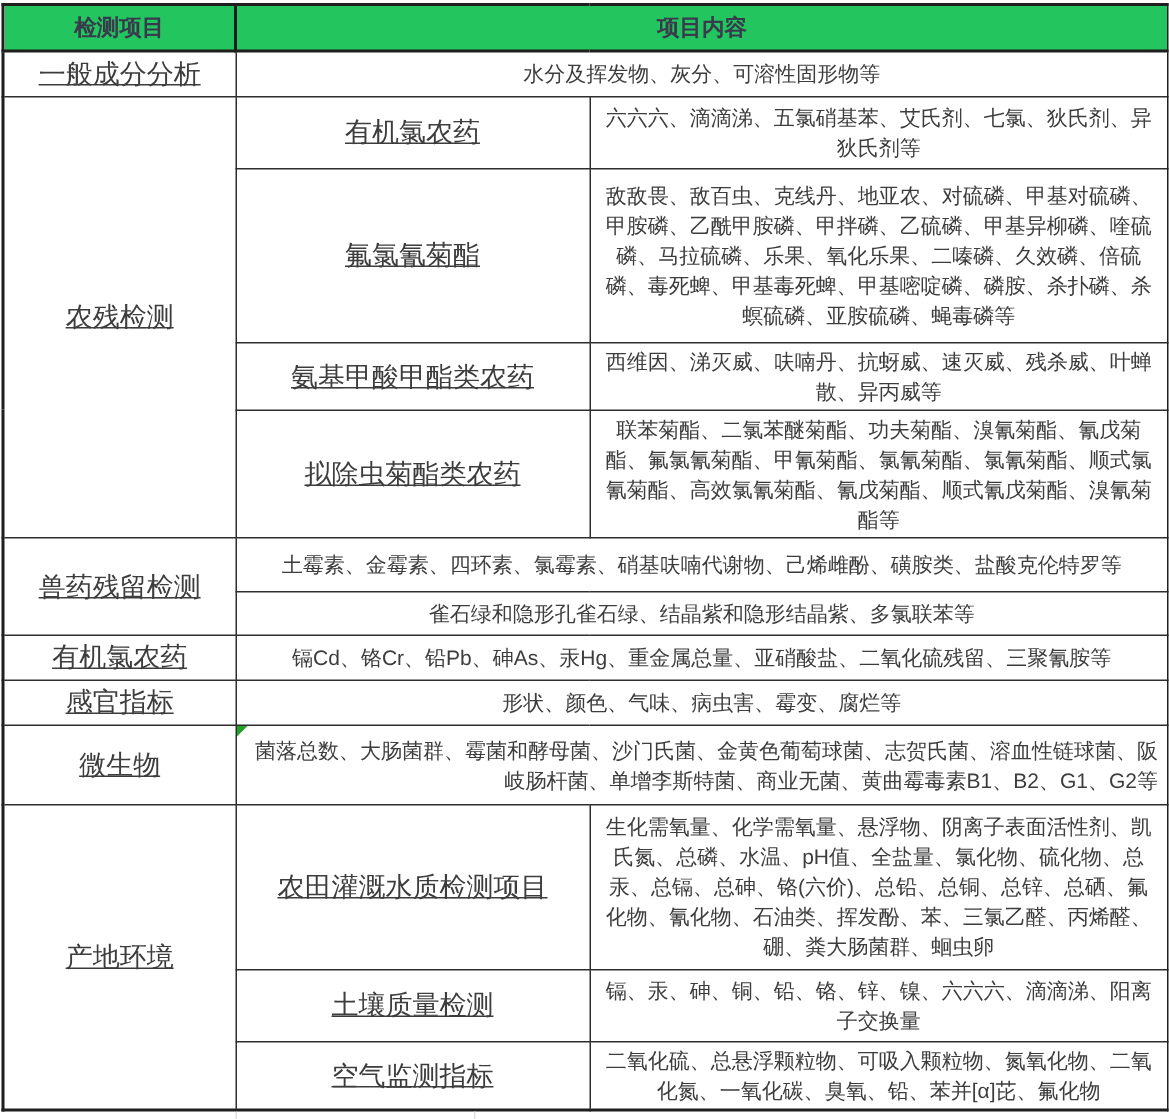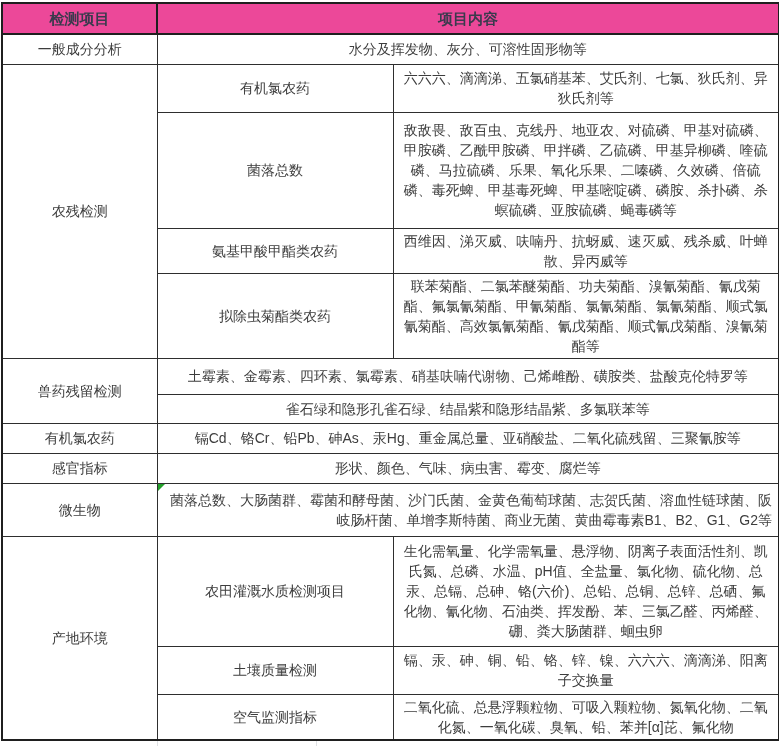--- a/index.html
+++ b/index.html
@@ -5,23 +5,23 @@
   html,body{margin:0;padding:0;background:#ffffff;}
   body{width:779px;height:746px;font-family:"Liberation Sans","DejaVu Sans",sans-serif;}
   .sheet{padding:2px 0 0 1px;}
   table.inspection{border-collapse:collapse;table-layout:fixed;width:777px;border:2px solid #1f1f1f;}
   col.c1{width:155px;}
   col.c2{width:236px;}
   col.c3{width:386px;}
   th,td{border:1px solid #2e2e2e;vertical-align:middle;text-align:center;
         color:#3d3d3d;font-size:14px;line-height:20px;padding:2px 5px;
         word-break:break-all;overflow:hidden;}
-  th{background:#ec4899;color:#3a3a4d;font-size:15px;font-weight:bold;
+  th{background:#22c55e;color:#3a3a4d;font-size:15px;font-weight:bold;
      border:2px solid #1f1f1f;line-height:22px;}
-  td.cat{font-size:14px;}
+  td.cat{font-size:18px;text-decoration:underline;}
   td.content{padding:2px 6px;}
   td.rel{position:relative;text-align:right;}
   .flag{position:absolute;top:0;left:0;width:0;height:0;
         border-top:7px solid #23a02a;border-right:7px solid transparent;}
   .sheet-bottom{position:relative;width:777px;height:7px;margin-left:1px;
                 border-bottom:1px solid #ccd4e2;}
   .vstub{position:absolute;top:0;bottom:0;width:1px;background:#dfe1e4;}
   .vstub.s1{left:155px;}
   .vstub.s2{left:314px;}
 </style>
@@ -45,21 +45,21 @@
       <td class="cat">一般成分分析</td>
       <td colspan="2" class="content">水分及挥发物、灰分、可溶性固形物等</td>
     </tr>
 
     <tr style="height:48px;">
       <td rowspan="4" class="cat">农残检测</td>
       <td class="cat">有机氯农药</td>
       <td class="content">六六六、滴滴涕、五氯硝基苯、艾氏剂、七氯、狄氏剂、异狄氏剂等</td>
     </tr>
     <tr style="height:116px;">
-      <td class="cat">菌落总数</td>
+      <td class="cat">氟氯氰菊酯</td>
       <td class="content">敌敌畏、敌百虫、克线丹、地亚农、对硫磷、甲基对硫磷、甲胺磷、乙酰甲胺磷、甲拌磷、乙硫磷、甲基异柳磷、喹硫磷、马拉硫磷、乐果、氧化乐果、二嗪磷、久效磷、倍硫磷、毒死蜱、甲基毒死蜱、甲基嘧啶磷、磷胺、杀扑磷、杀螟硫磷、亚胺硫磷、蝇毒磷等</td>
     </tr>
     <tr style="height:44px;">
       <td class="cat">氨基甲酸甲酯类农药</td>
       <td class="content">西维因、涕灭威、呋喃丹、抗蚜威、速灭威、残杀威、叶蝉散、异丙威等</td>
     </tr>
     <tr style="height:82px;">
       <td class="cat">拟除虫菊酯类农药</td>
       <td class="content">联苯菊酯、二氯苯醚菊酯、功夫菊酯、溴氰菊酯、氰戊菊酯、氟氯氰菊酯、甲氰菊酯、氯氰菊酯、氯氰菊酯、顺式氯氰菊酯、高效氯氰菊酯、氰戊菊酯、顺式氰戊菊酯、溴氰菊酯等</td>
     </tr>

